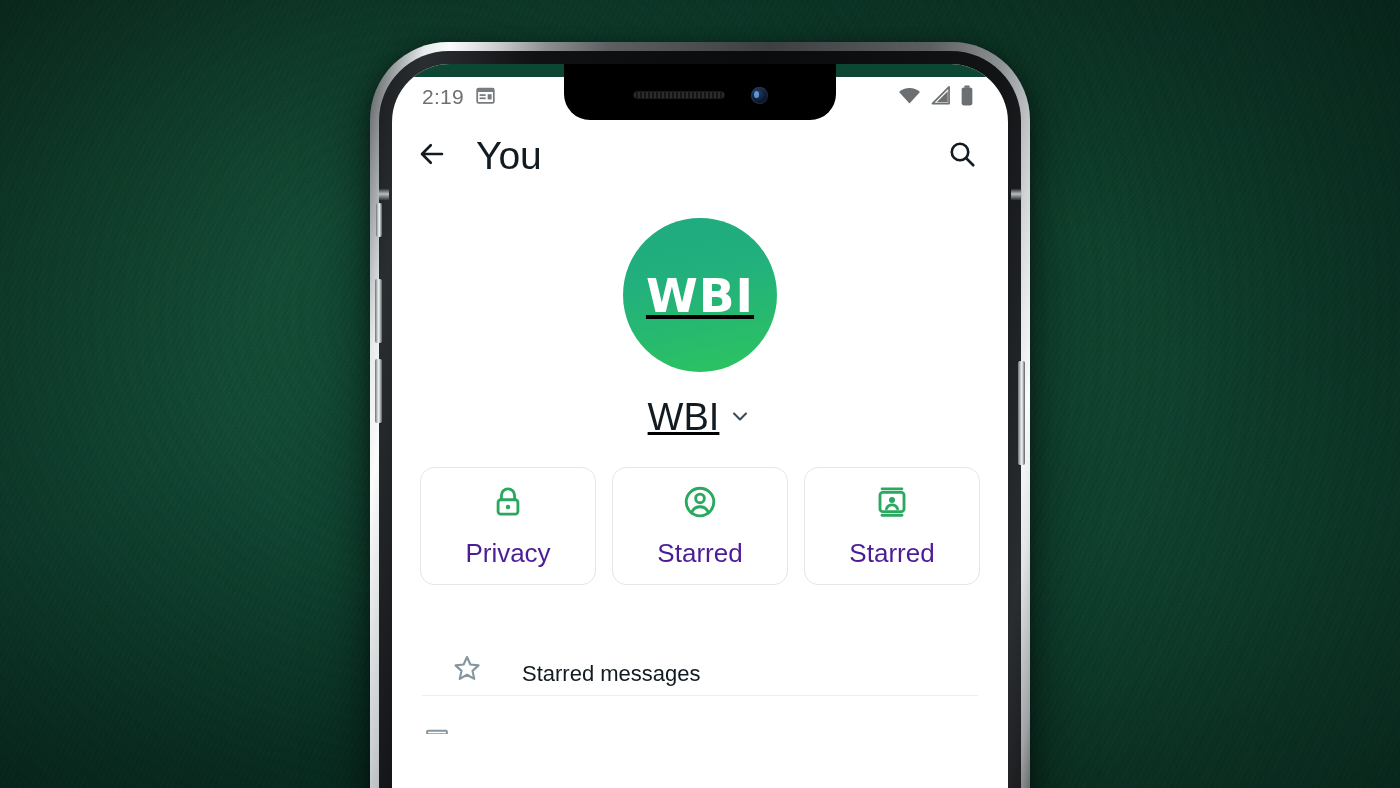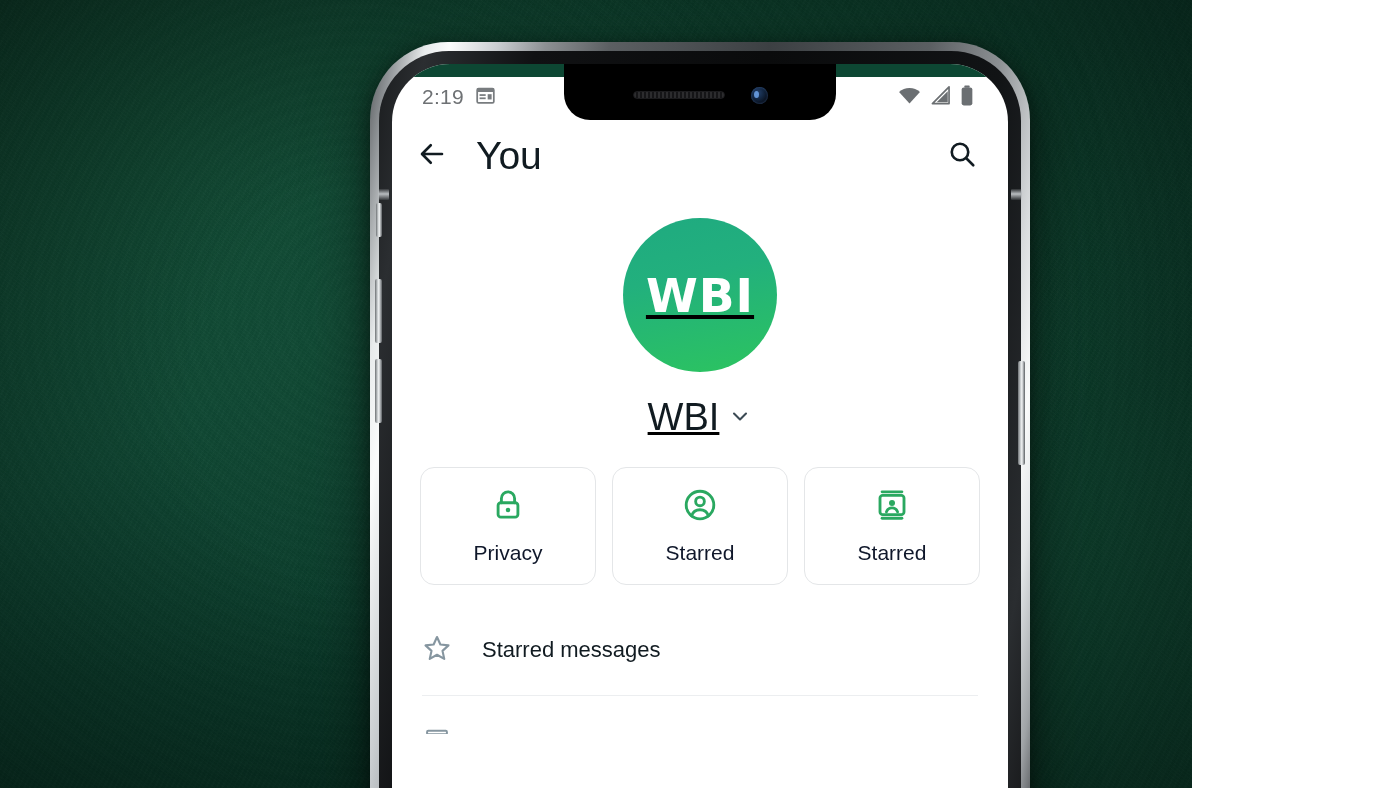--- a/index.html
+++ b/index.html
@@ -5,21 +5,21 @@
   * { box-sizing: border-box; margin: 0; padding: 0; }
   html, body {
     width: 1400px; height: 788px;
     overflow: hidden;
     font-family: "Liberation Sans", sans-serif;
   }
 
   
   .stage {
     position: relative;
-    width: 1192px; height: 788px;
+    width: 1400px; height: 788px;
     background:
       radial-gradient(ellipse 60% 55% at 50% 45%, rgba(20,80,56,0.55) 0%, rgba(7,44,30,0.0) 70%),
       radial-gradient(circle at 18% 22%, rgba(28,96,66,0.38) 0%, rgba(10,52,35,0) 45%),
       radial-gradient(circle at 84% 72%, rgba(25,88,60,0.35) 0%, rgba(10,52,35,0) 48%),
       radial-gradient(circle at 70% 12%, rgba(12,58,38,0.5) 0%, rgba(8,44,30,0) 40%),
       linear-gradient(150deg, #0b3a28 0%, #0d4230 35%, #083425 70%, #0a3b2a 100%);
     overflow: hidden;
   }
   .noise {
     position: absolute; inset: 0;
@@ -177,29 +177,30 @@
   }
   .card {
     width: 176px; height: 118px;
     border: 1px solid #e4e6e8;
     border-radius: 14px;
     background: #fff;
     display: flex; flex-direction: column;
     align-items: center; justify-content: center;
     gap: 14px;
   }
-  .card-label { font-size: 21px; color: #0f172a; text-align: right; }
+  .card-label { font-size: 26px; color: #4c1d95; text-align: right; }
 
   
   .list { margin-top: 28px; }
   .row {
-    display: flex; align-items: center;
+    display: flex; align-items: flex-end;
     height: 74px;
     padding: 0 30px;
-    gap: 30px;
+    gap: 40px;
+    margin-left: 30px;
   }
   .row-label { font-size: 22px; color: #111b21; }
   .divider { height: 1px; background: #eceef0; margin: 8px 30px 0 30px; }
   .row-partial { height: 42px; display: flex; align-items: flex-end; padding: 0 30px; gap: 30px; overflow: hidden; }
 </style>
 </head>
 <body>
 
 <div class="stage">
   <div class="noise"></div>

